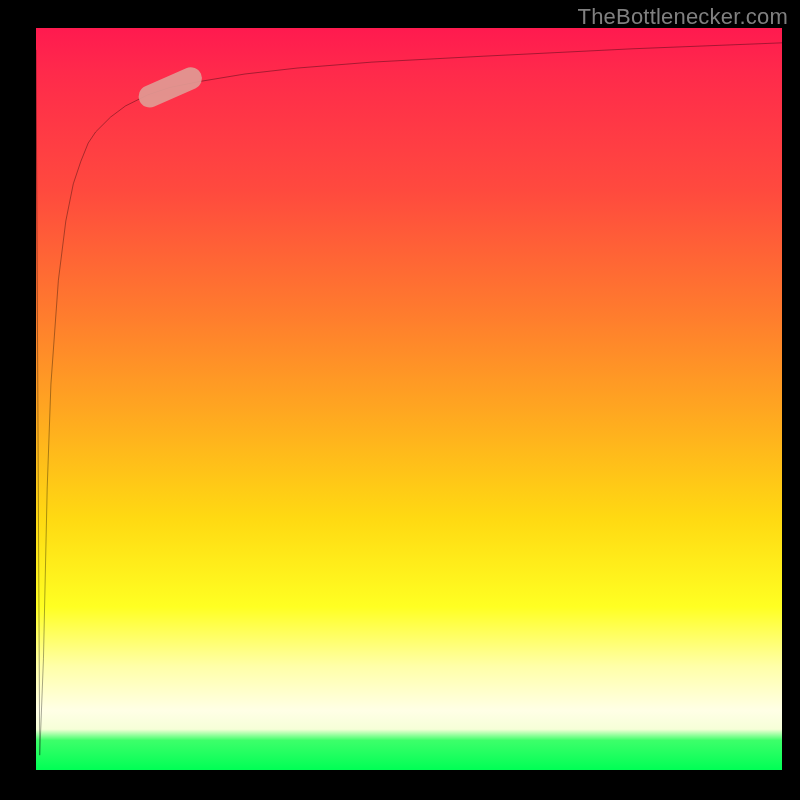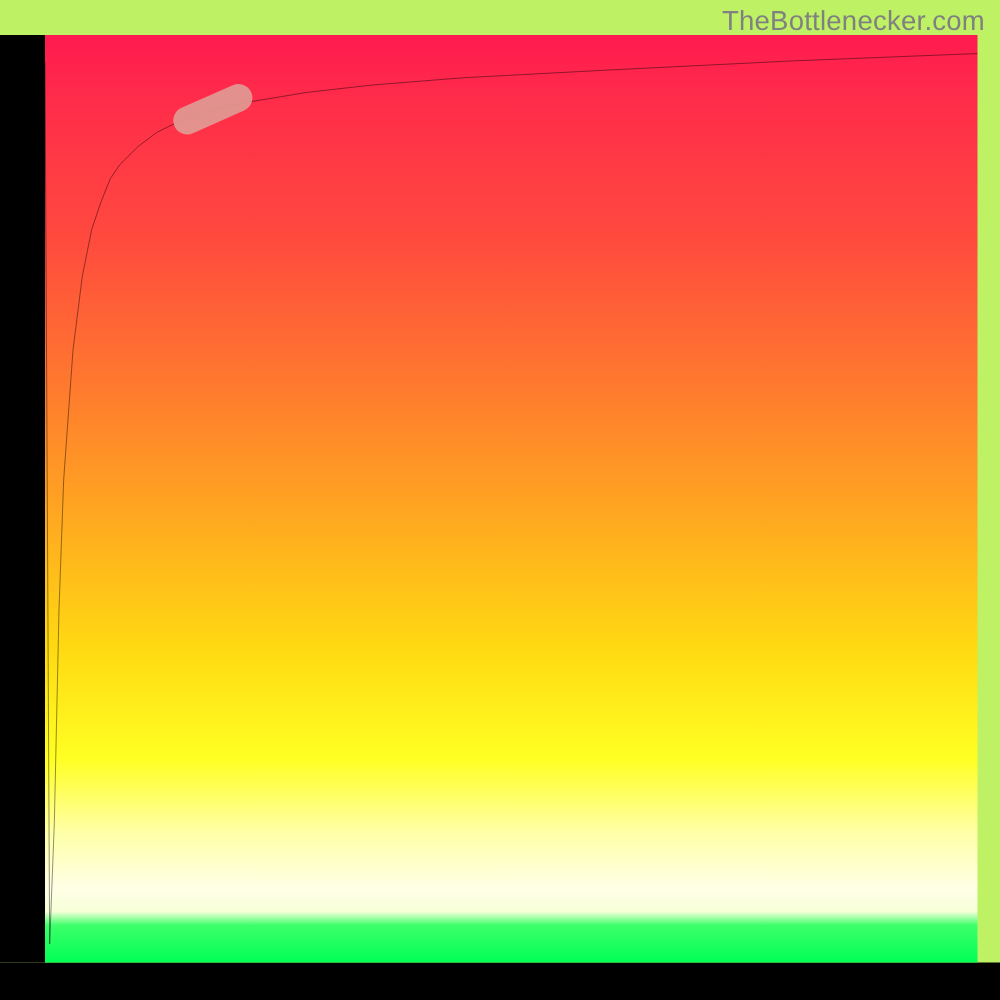--- a/index.html
+++ b/index.html
@@ -3,21 +3,21 @@
 <meta charset="utf-8">
 <style>
   * { margin: 0; padding: 0; box-sizing: border-box; }
   html, body { width: 800px; height: 800px; overflow: hidden; }
   body { position: relative; font-family: Arial, Helvetica, sans-serif; }
 
   .chart-container {
     position: relative;
     width: 800px;
     height: 800px;
-    background: #bef264;
+    background: #000000;
   }
 
   .watermark {
     position: absolute;
     top: 4px;
     right: 12px;
     font-size: 22px;
     color: #808080;
     font-weight: 400;
     letter-spacing: 0.2px;

